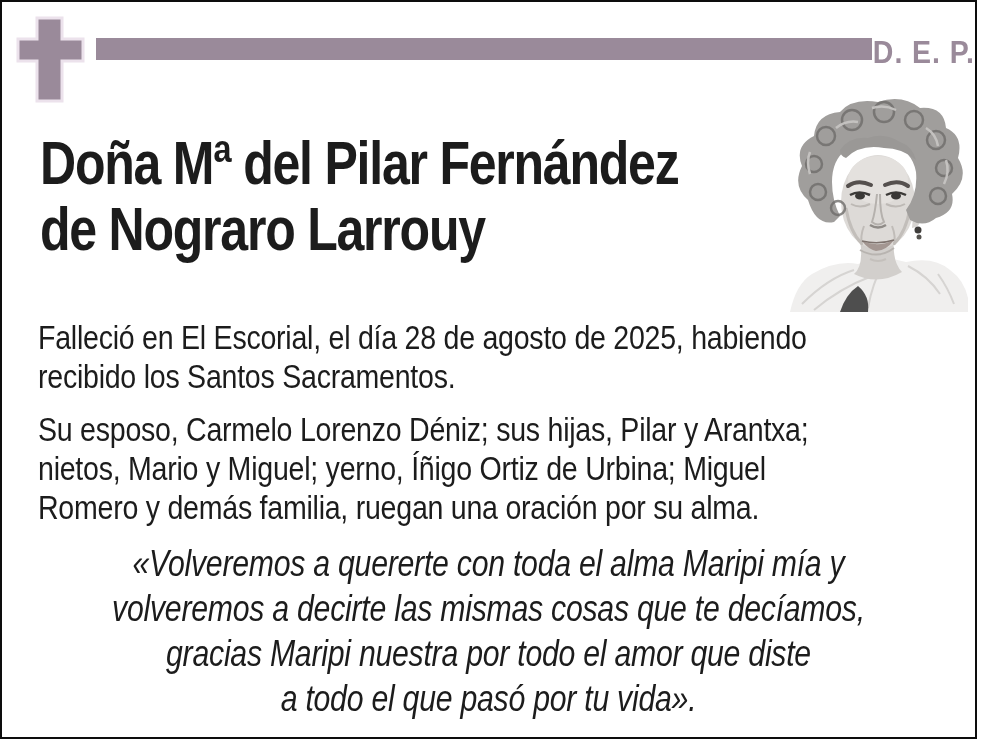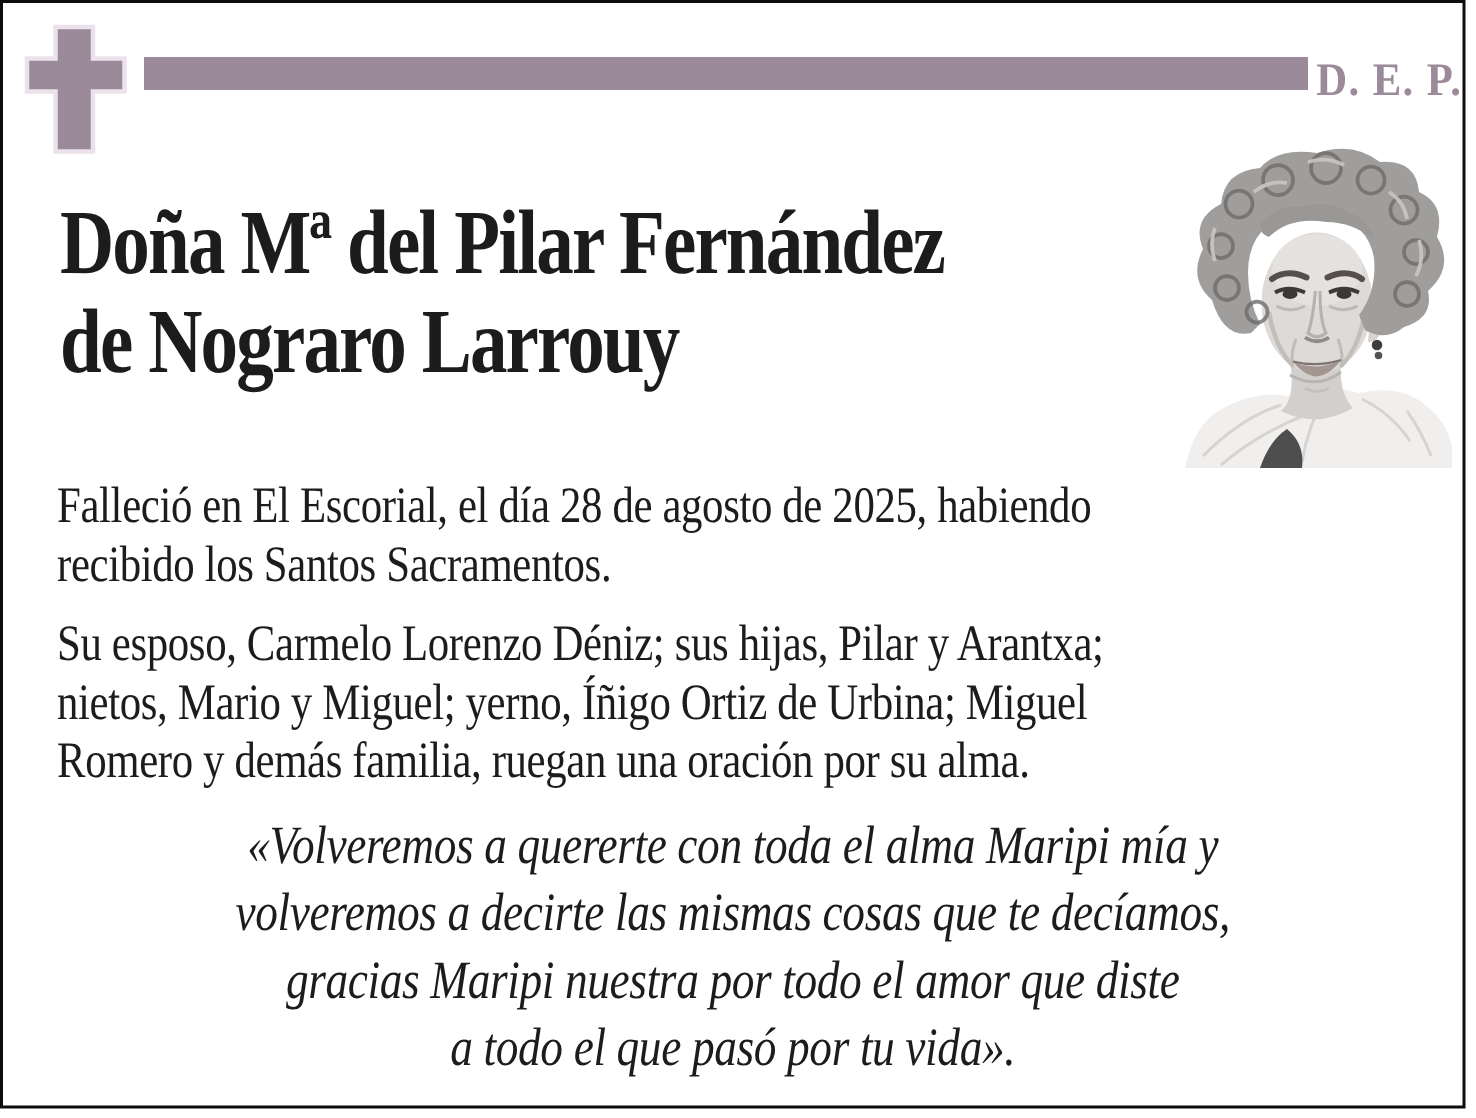--- a/index.html
+++ b/index.html
@@ -8,21 +8,21 @@
     --frame: #0d0d0d;
   }
   * { margin: 0; padding: 0; box-sizing: border-box; }
   html, body { background: #ffffff; }
   .page {
     position: relative;
     width: 984px;
     height: 745px;
     background: #ffffff;
     overflow: hidden;
-    font-family: Liberation Serif, serif;
+    font-family: Liberation Sans, sans-serif;
     color: var(--text);
     padding-left: 37px;
   }
   .frame {
     position: absolute;
     left: 0; top: 0;
     width: 977px; height: 739px;
     border: 2px solid var(--frame);
   }
   .cross-wrap {

